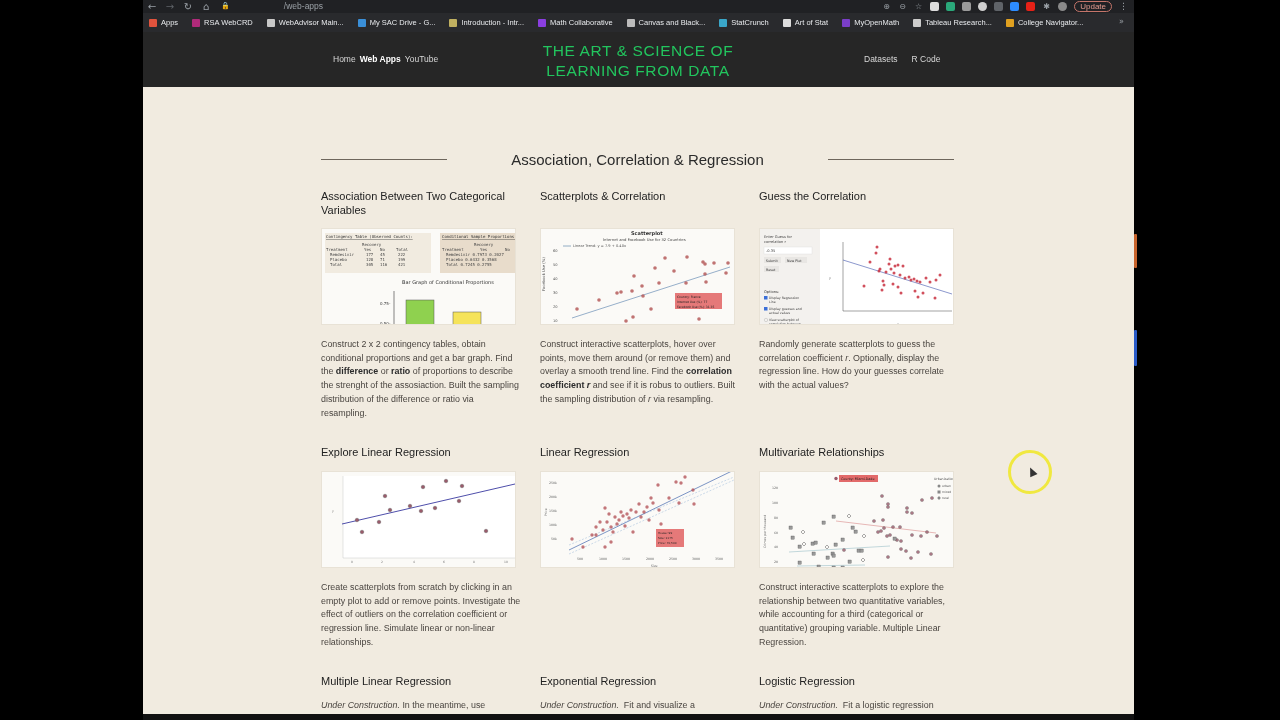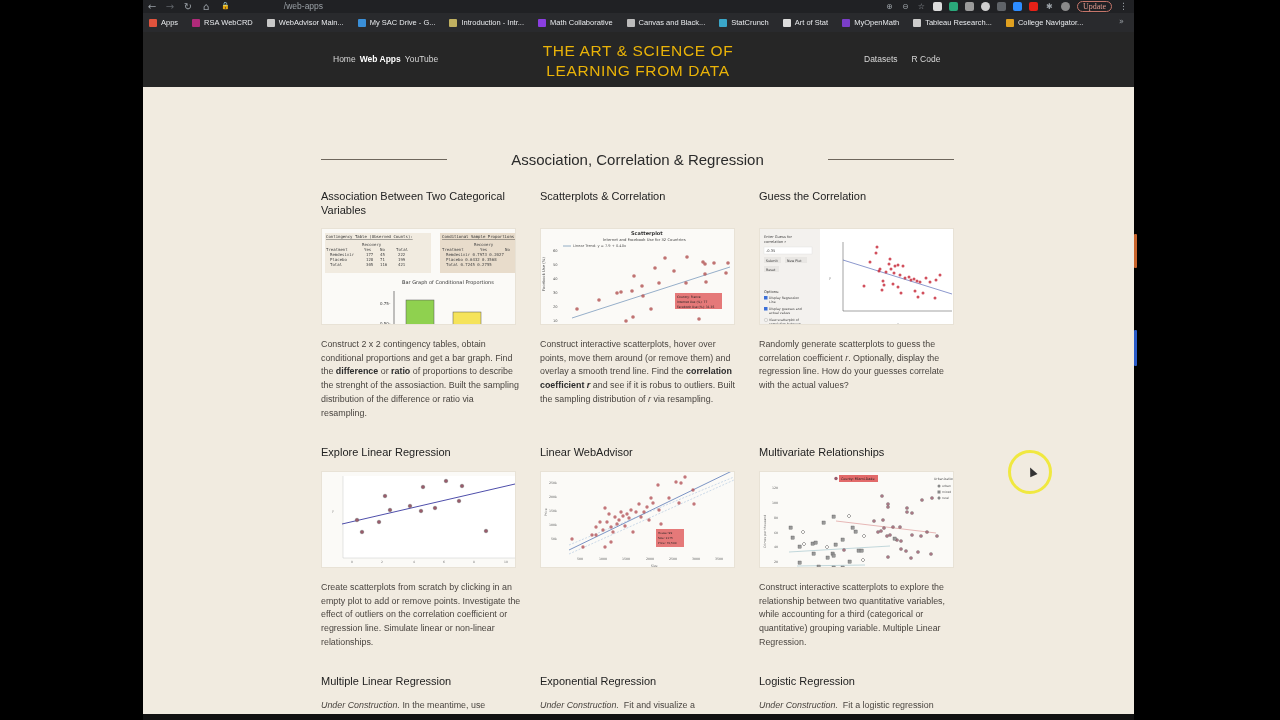--- a/index.html
+++ b/index.html
@@ -13,34 +13,34 @@
   .toolbar { position: absolute; left: 0; top: 0; width: 991px; height: 13px; background: #202124; display: flex; align-items: center; }
   .nav-btn { color: #9aa0a6; font-size: 10px; width: 18px; text-align: center; line-height: 13px; }
   .nav-btn.dim { color: #5f6368; }
   .urlbar { position: absolute; left: 78px; top: 0; height: 12px; width: 640px; display: flex; align-items: center; background: #202124; }
   .lock { font-size: 7px; color: #9aa0a6; margin-right: 5px; }
   .url-host { font-size: 8.5px; color: #e8eaed; font-family: "Liberation Sans", sans-serif; margin-top: 32px; }
   .url-path { font-size: 8.5px; color: #9aa0a6; font-family: "Liberation Sans", sans-serif; }
   .tb-right { position: absolute; right: 6px; top: 0; height: 12px; display: flex; align-items: center; gap: 7px; }
   .tb-icon { width: 9px; height: 9px; font-size: 8px; color: #9aa0a6; line-height: 9px; text-align: center; }
   .ext { width: 9px; height: 9px; border-radius: 2px; }
-  .update-btn { border: 1px solid #c5756a; color: #e39b8f; font-size: 8px; border-radius: 8px; padding: 0 5px; height: 11px; line-height: 9px; font-family: Liberation Serif, serif; }
+  .update-btn { border: 1px solid #c5756a; color: #e39b8f; font-size: 8px; border-radius: 8px; padding: 0 5px; height: 11px; line-height: 9px; font-family: Liberation Sans, sans-serif; }
   .kebab { color: #9aa0a6; font-size: 9px; }
 
   
   .bookmarks { position: absolute; left: 0; top: 13px; width: 991px; height: 19px; background: #292a2d; display: flex; align-items: center; padding-left: 6px; }
   .bm { display: flex; align-items: center; margin-right: 14px; font-size: 7.5px; color: #e8eaed; font-family: "Liberation Sans", sans-serif; white-space: nowrap; }
   .bm-ico { width: 8px; height: 8px; margin-right: 4px; border-radius: 1px; display: inline-block; }
   .bm-more { position: absolute; right: 10px; top: 4px; color: #9aa0a6; font-size: 8px; }
 
   
   .site-header { position: absolute; left: 0; top: 32px; width: 991px; height: 55px; background: #262626; }
   .nav-left { position: absolute; left: 190px; top: 22px; display: flex; gap: 4px; font-family: "Liberation Sans", sans-serif; font-size: 8.5px; color: #d8d8d8; }
   .nav-left .active { font-weight: bold; color: #fff; text-align: center; }
-  .site-title { position: absolute; left: 395px; top: 9px; width: 200px; color: #eab308; font-family: "Liberation Sans", sans-serif; font-size: 15.5px; line-height: 20px; letter-spacing: 0.6px; text-align: center; }
+  .site-title { position: absolute; left: 395px; top: 9px; width: 200px; color: #22c55e; font-family: "Liberation Sans", sans-serif; font-size: 15.5px; line-height: 20px; letter-spacing: 0.6px; text-align: center; }
   .nav-right { position: absolute; left: 721px; top: 22px; display: flex; gap: 14px; font-family: "Liberation Sans", sans-serif; font-size: 8.5px; color: #d8d8d8; }
 
   
   .section-head { position: absolute; left: 178px; top: 148px; width: 633px; height: 22px; display: flex; align-items: center; gap: 48px; }
   .rule { flex: 1; height: 1px; background: #6e665c; }
   .section-title { padding: 0 16px; font-family: "Liberation Sans", sans-serif; font-size: 15px; color: #2b2b2b; white-space: nowrap; }
 
   
   .card { position: absolute; width: 195px; }
   .card-title { font-family: "Liberation Sans", sans-serif; font-size: 11px; line-height: 14px; color: #222; }
@@ -371,21 +371,21 @@
         <circle cx="124" cy="9" r="1.8"></circle>
           <circle cx="137" cy="29" r="1.8"></circle>
           <circle cx="140" cy="14" r="1.8"></circle>
         <circle cx="164" cy="59" r="1.8"></circle>
       </g>
     </svg>
   </div>
   <div class="card-desc" style="left:178px;top:581px">Create scatterplots from scratch by clicking in an empty plot to add or remove points. Investigate the effect of outliers on the correlation coefficient or regression line. Simulate linear or non-linear relationships.</div>
 
   <div class="card" style="left:397px;top:445px">
-    <div class="card-title">Linear WebAdvisor</div>
+    <div class="card-title">Linear Regression</div>
   </div>
   <div class="thumb" style="left:397px;top:471px">
     <svg width="195" height="97" viewBox="0 0 195 97">
       <rect width="195" height="97" fill="#fbfaf7"></rect>
       <g font-size="3.2" fill="#666">
           <text x="8" y="12">250k</text>
           <text x="8" y="26">200k</text>
           <text x="8" y="40">150k</text>
           <text x="8" y="54">100k</text>
           <text x="10" y="68">50k</text>

